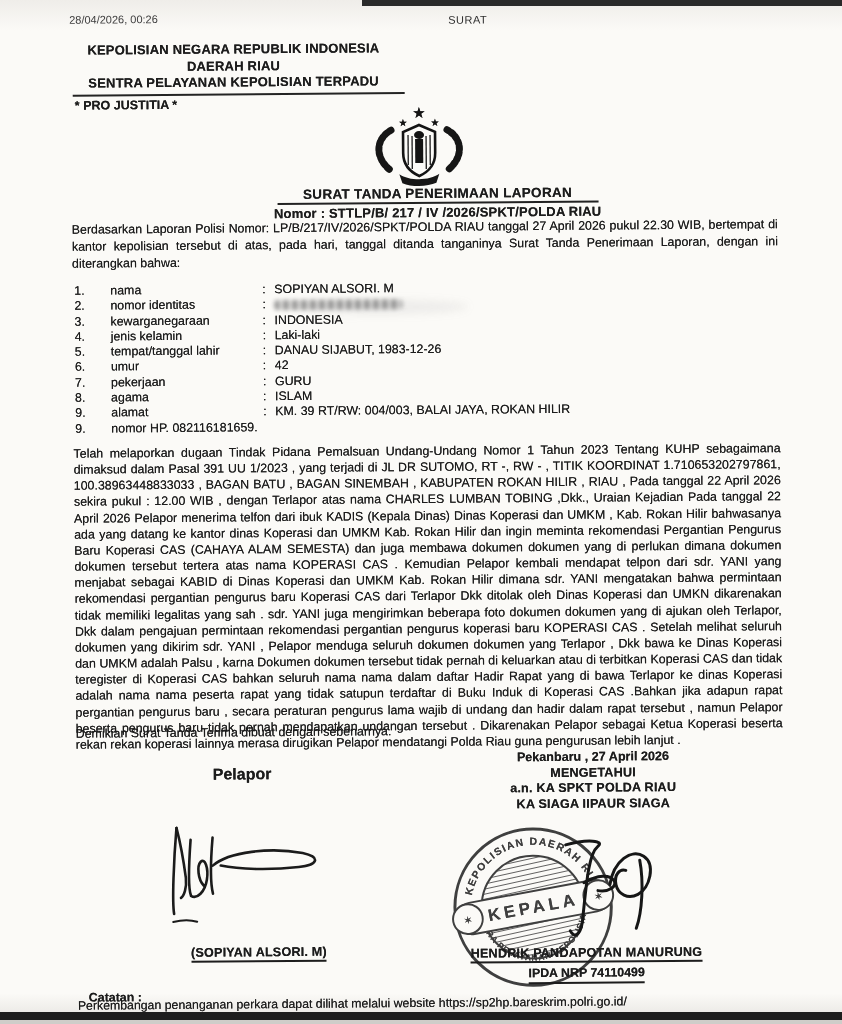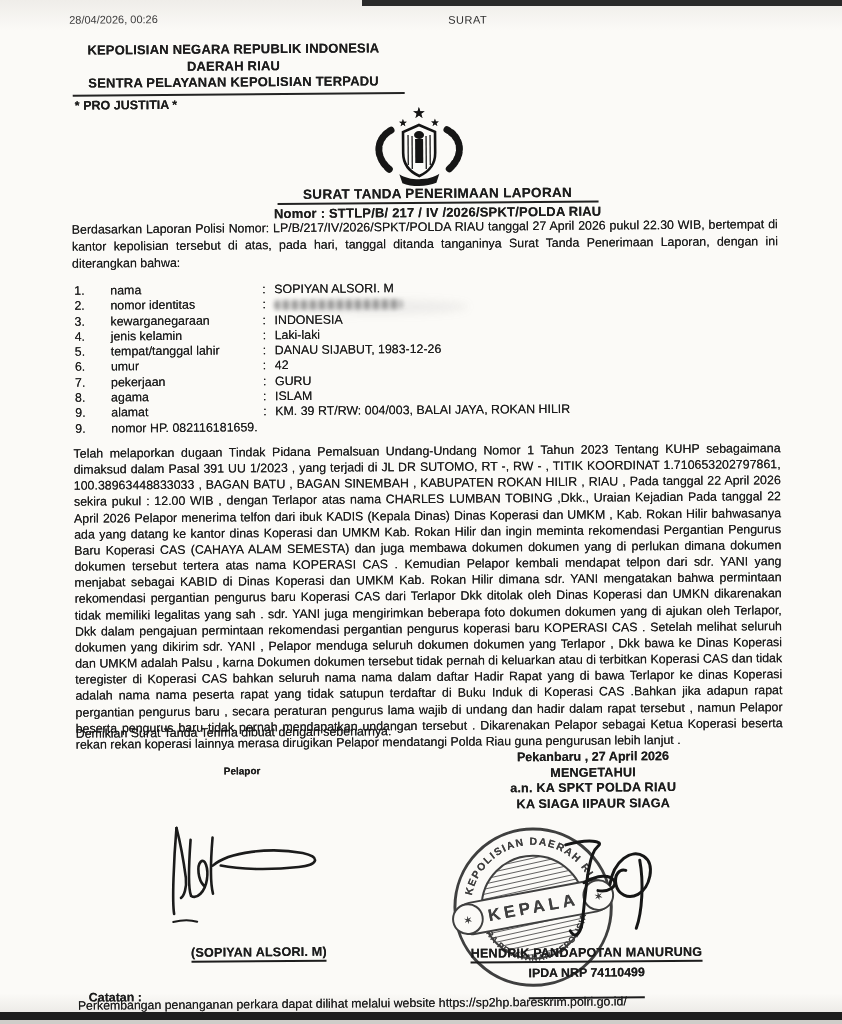--- a/index.html
+++ b/index.html
@@ -42,28 +42,28 @@
   .list-value{flex:1;}
   .redacted{display:inline-block;width:128px;height:10px;vertical-align:middle;border-radius:4px;
     background:repeating-linear-gradient(90deg,#6f6f6f 0 5px,rgba(160,160,160,.4) 5px 9px);
     filter:blur(2.2px);opacity:.75;}
 
   .bodytext{position:absolute;top:443px;left:74px;width:707px;font-size:12.4px;line-height:16.15px;
     text-align:justify;margin:0;}
   .closing{position:absolute;top:724px;left:74px;font-size:12.4px;margin:0;}
 
   .pelapor-label{position:absolute;top:764px;left:180px;width:120px;text-align:center;
-    font-size:10px;font-weight:bold;}
+    font-size:16px;font-weight:bold;}
   .sig-left{position:absolute;top:808px;left:148px;width:190px;height:125px;}
   .name-left{position:absolute;top:941px;left:168px;width:175px;text-align:center;}
   .name-right{position:absolute;top:944px;left:438px;width:290px;text-align:center;}
   .sig-name{display:inline-block;font-weight:bold;font-size:12.6px;border-bottom:2px solid #1d1d1d;
     padding-bottom:1px;letter-spacing:.2px;}
   .nrp{display:inline-block;font-weight:bold;font-size:12.4px;border-bottom:2px solid #1d1d1d;
-    padding-bottom:17px;margin-top:0;}
+    padding-bottom:2px;margin-top:0;}
 
   .right-block{position:absolute;top:751px;left:452px;width:278px;text-align:center;
     font-size:12.6px;line-height:15.6px;}
   .right-block .rb-date{font-weight:bold;}
   .right-block .rb-bold{font-weight:bold;letter-spacing:.2px;}
 
   .stamp{position:absolute;top:822px;left:436px;width:188px;height:172px;opacity:.88;}
   .sig-right{position:absolute;top:832px;left:545px;width:120px;height:118px;}
 
   .catatan{position:absolute;top:977px;left:74px;font-size:12.4px;font-weight:bold;margin:11px;}

